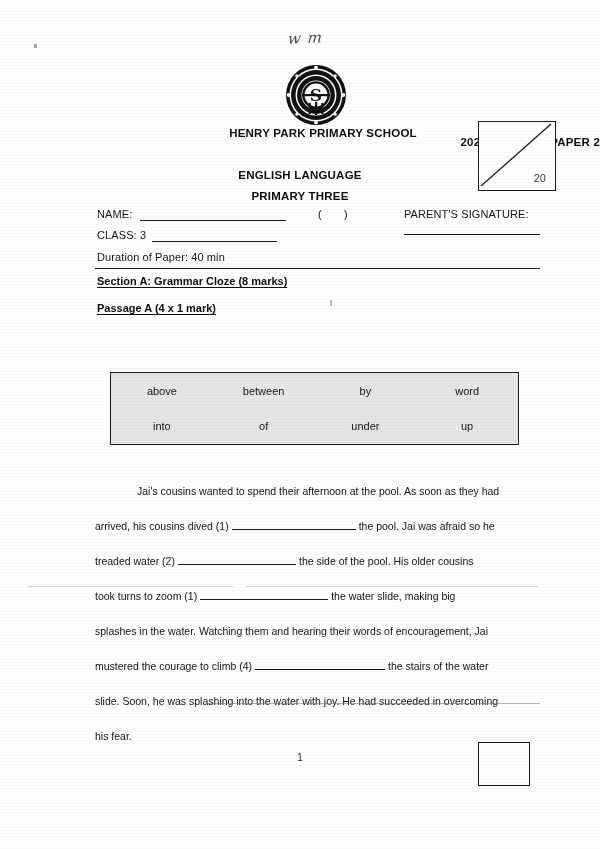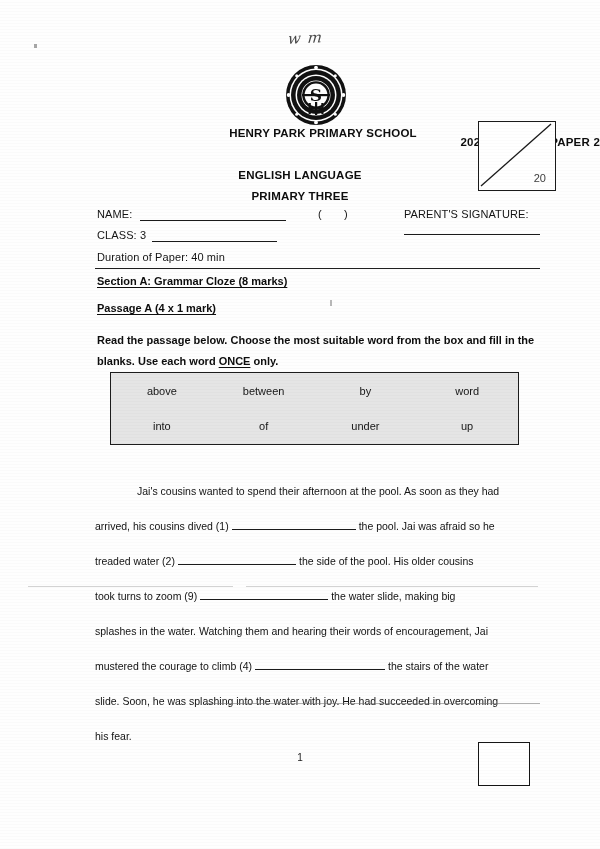--- a/index.html
+++ b/index.html
@@ -282,23 +282,20 @@
   <div class="abs lbl" id="lbl-class">CLASS: 3</div>
   <div class="abs rule" id="rule-class"></div>
   <div class="abs lbl" id="lbl-duration">Duration of Paper: 40 min</div>
 
   <div class="abs" id="divider-1"></div>
 
   <div class="abs heading" id="sec-a">Section A: Grammar Cloze (8 marks)</div>
   <div class="abs heading" id="passage-a">Passage A (4 x 1 mark)</div>
   <div class="abs" id="speck2"></div>
 
-  <div class="abs" id="instruction">
-    <span>Read the passage below. Choose the most suitable word from the box and fill in the blanks. Use each word </span><u>ONCE</u><span> only.</span>
-  </div>
 
   <div class="abs" id="word-box">
     <div class="word-row">
       <div class="word-cell">above</div>
       <div class="word-cell">between</div>
       <div class="word-cell">by</div>
       <div class="word-cell">word</div>
     </div>
     <div class="word-row">
       <div class="word-cell">into</div>
@@ -312,21 +309,21 @@
     <div class="pline indent">
       <span>Jai's cousins wanted to spend their afternoon at the pool. As soon as they had</span>
     </div>
     <div class="pline">
       <span>arrived, his cousins dived (1)</span><span class="blank b1"></span><span>the pool. Jai was afraid so he</span>
     </div>
     <div class="pline">
       <span>treaded water (2)</span><span class="blank b2"></span><span>the side of the pool. His older cousins</span>
     </div>
     <div class="pline">
-      <span>took turns to zoom (9)</span><span class="blank b3"></span><span>the water slide, making big</span>
+      <span>took turns to zoom (1)</span><span class="blank b3"></span><span>the water slide, making big</span>
     </div>
     <div class="pline">
       <span>splashes in the water. Watching them and hearing their words of encouragement, Jai</span>
     </div>
     <div class="pline">
       <span>mustered the courage to climb (4)</span><span class="blank b4"></span><span>the stairs of the water</span>
     </div>
     <div class="pline">
       <span>slide. Soon, he was splashing into the water with joy. He had succeeded in overcoming</span>
     </div>

